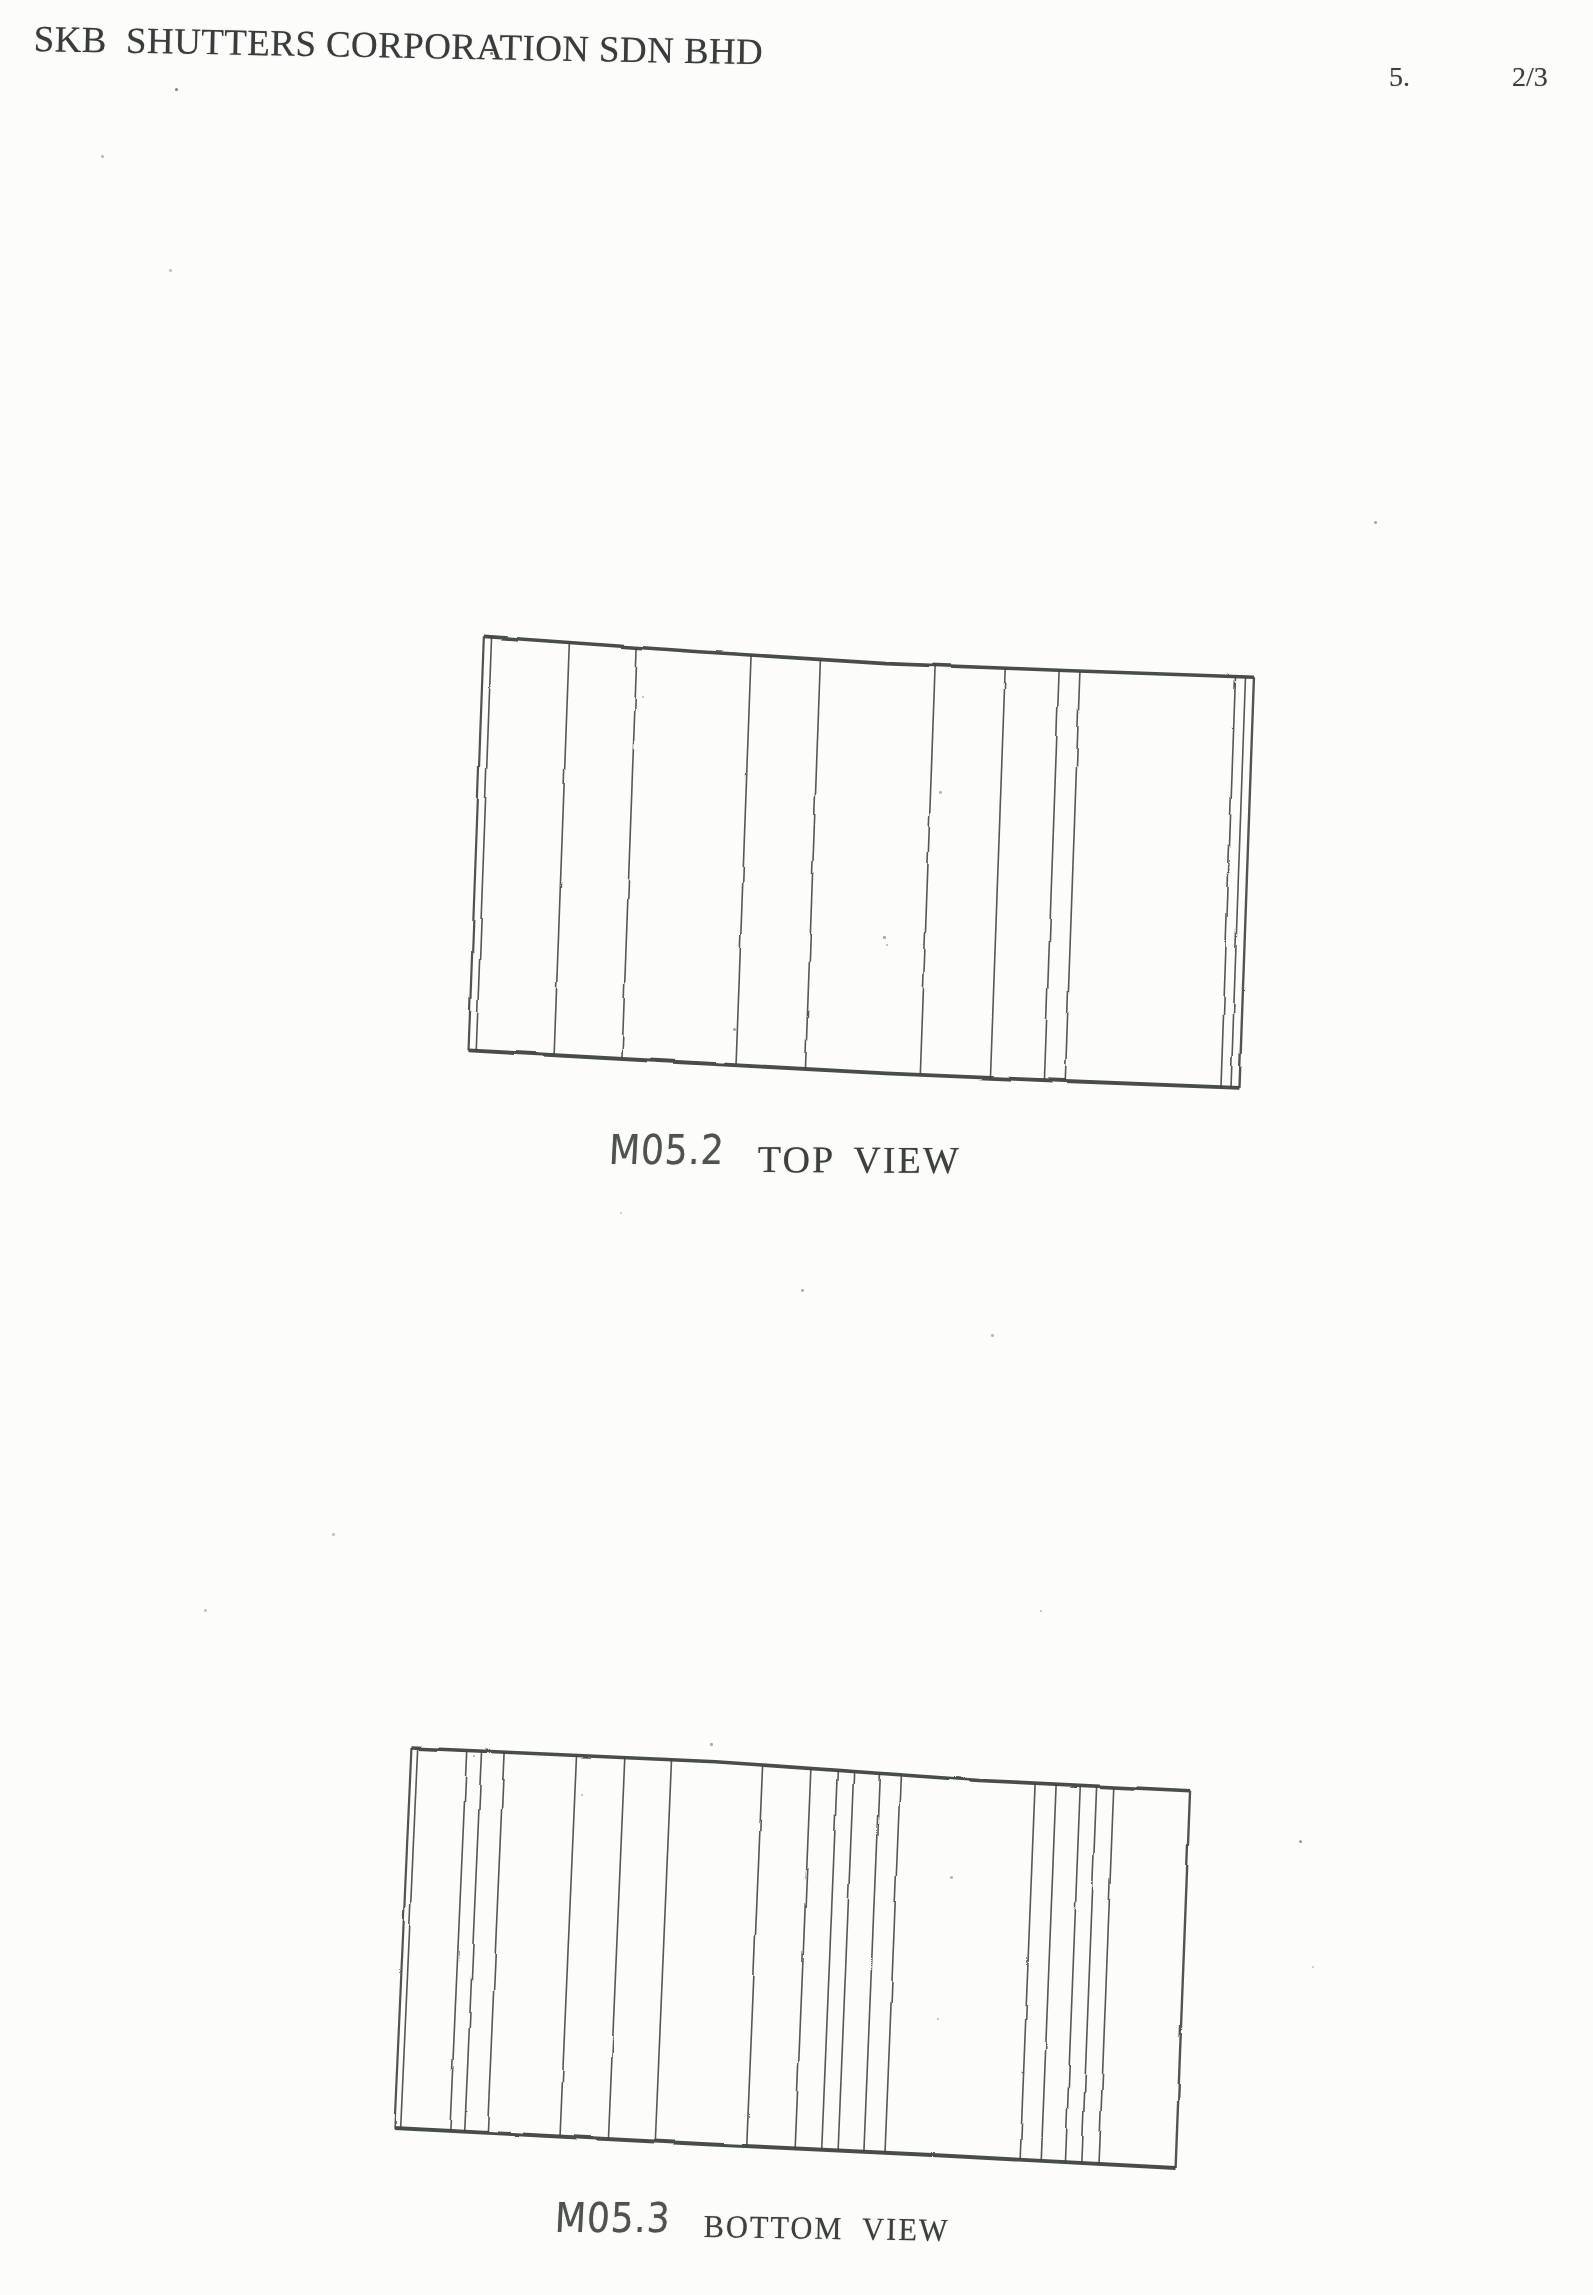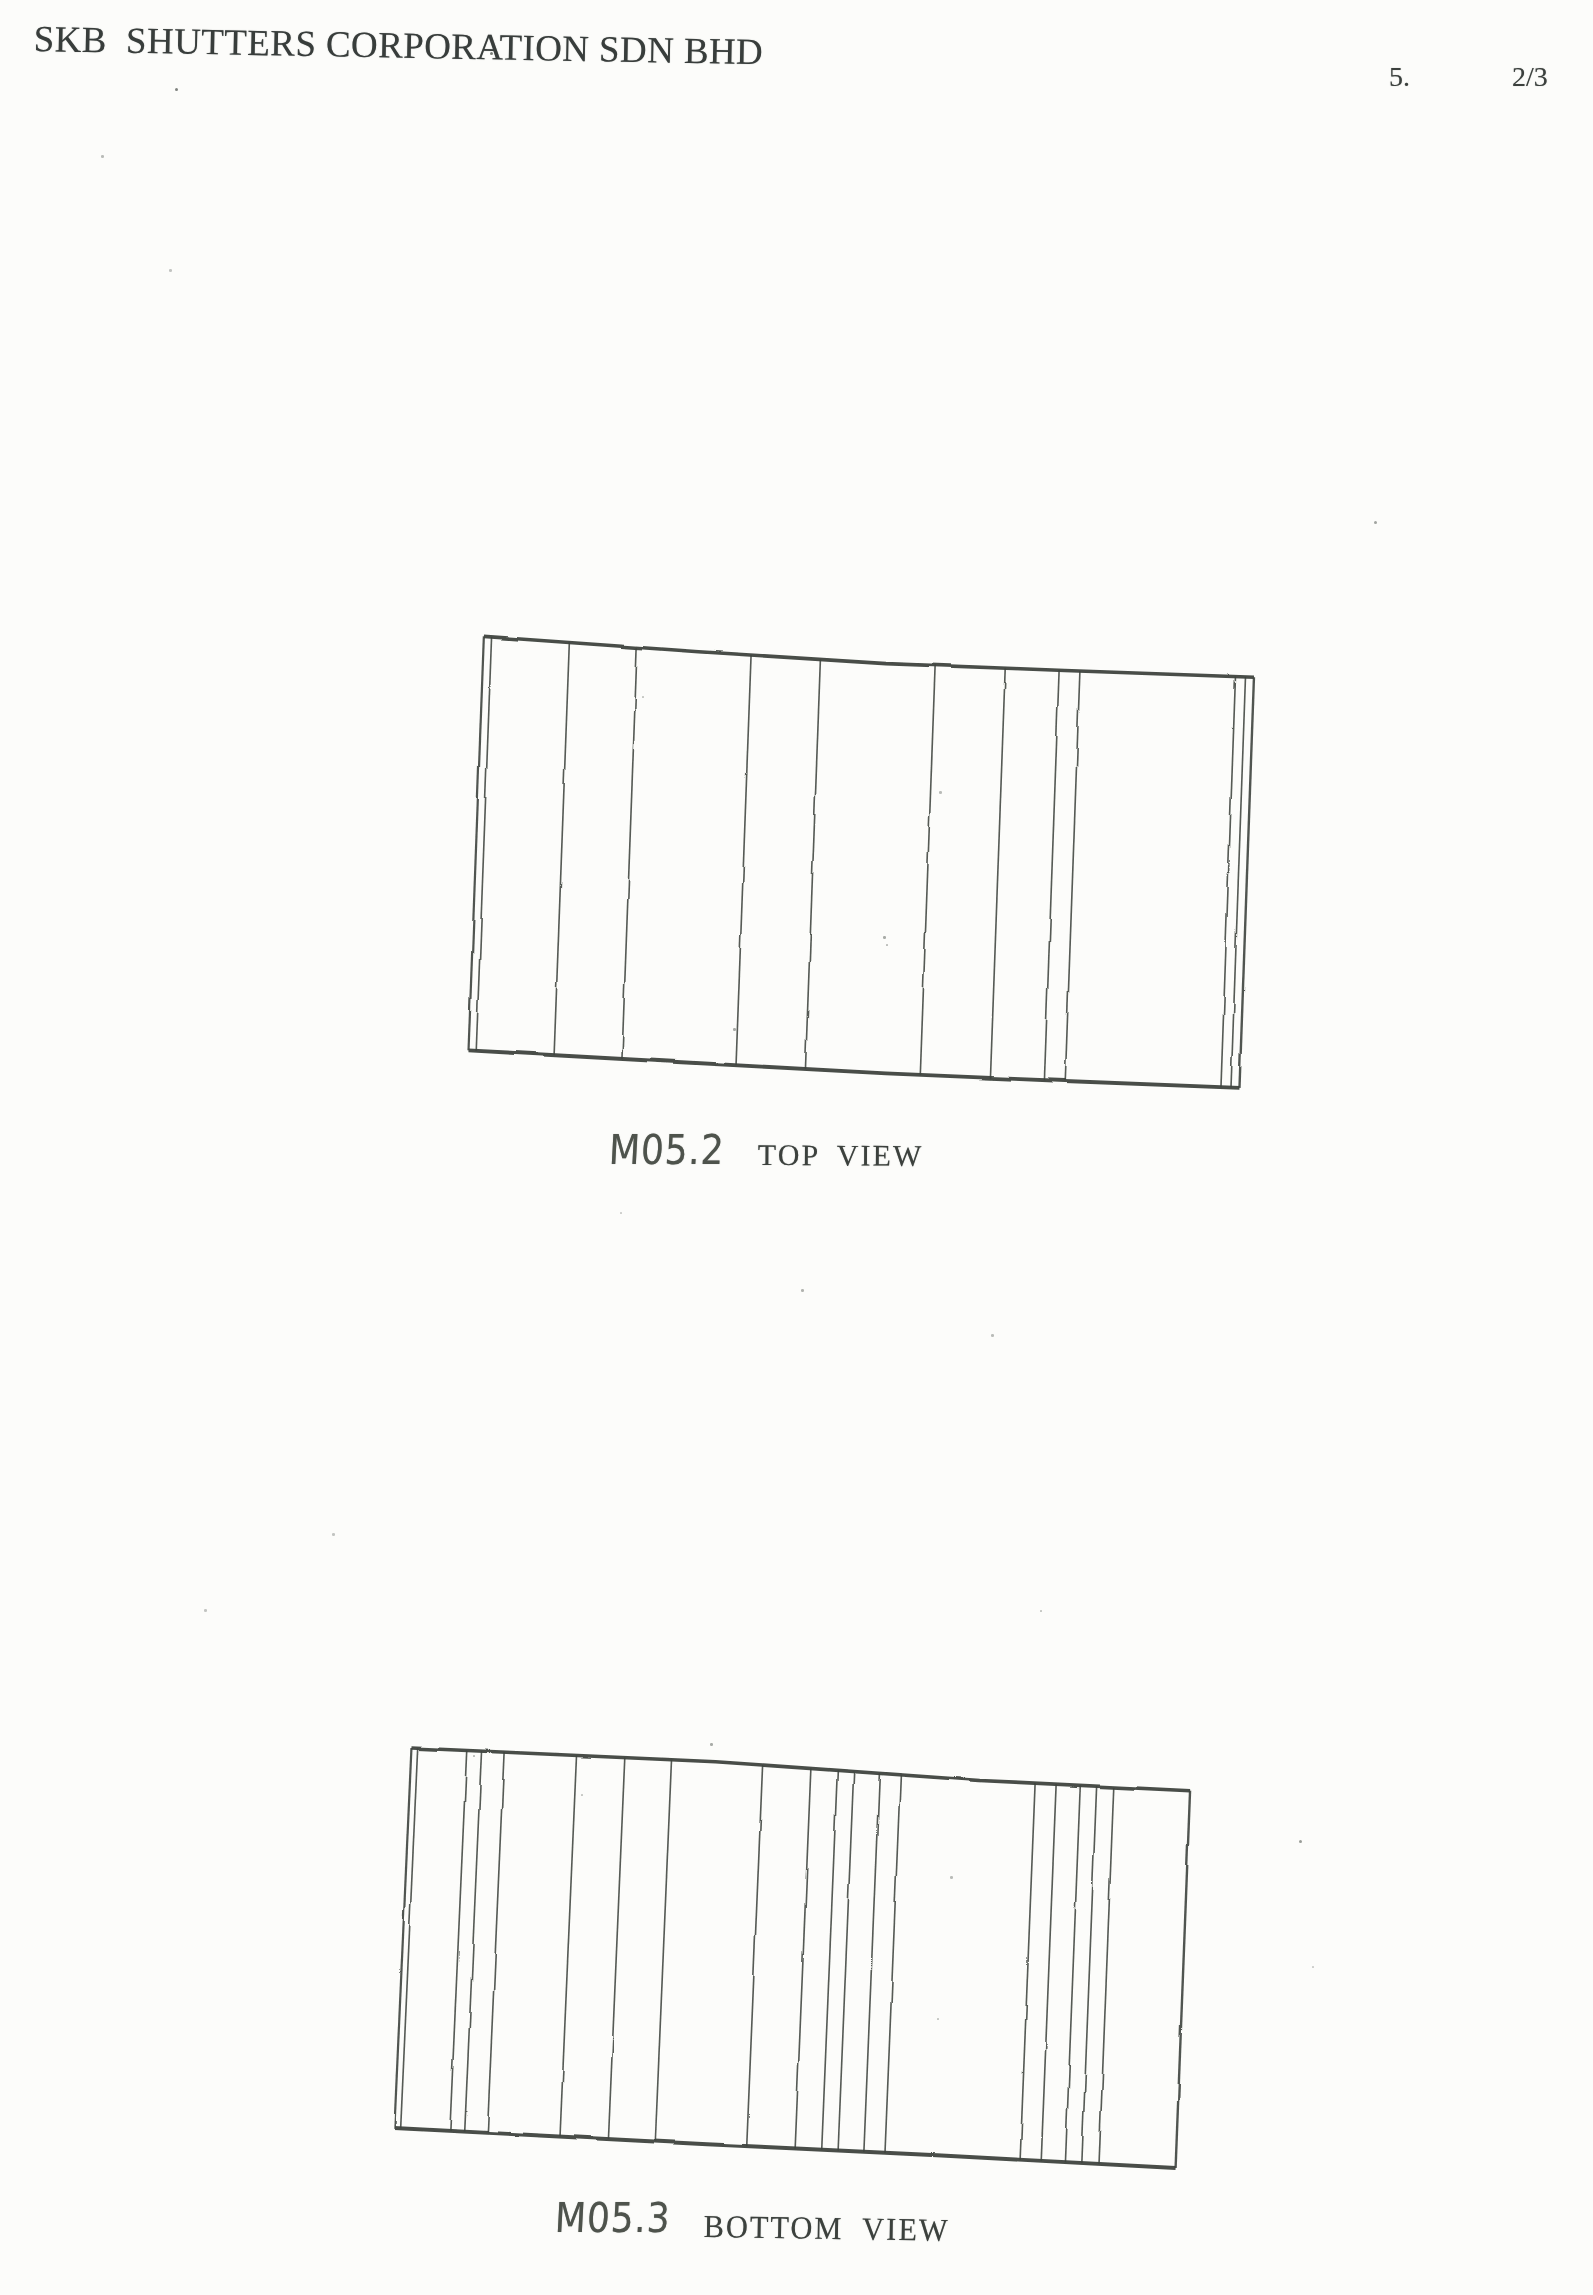--- a/index.html
+++ b/index.html
@@ -44,21 +44,21 @@
   }
   .cap-title{
     position:absolute;
     font-family:"Liberation Serif", serif;
     line-height:1;
     color:#3c413d;
     letter-spacing:2.1px;word-spacing:8.5px;
     transform-origin:left top;
     text-shadow:0 0 0.9px rgba(55,60,58,0.55);
   }
-  .cap-title.fig1{left:758px;top:1140px;font-size:30px;transform:rotate(0.3deg);}
+  .cap-title.fig1{left:758px;top:1140px;font-size:38px;transform:rotate(0.3deg);}
   .cap-title.fig2{left:704px;top:2210px;font-size:32px;transform:rotate(0.9deg) scaleX(0.95);word-spacing:10.2px;}
   .cap-label.fig1{left:610px;top:1130px;}
   .cap-label.fig2{left:556px;top:2198px;}
   .speck{
     position:absolute;border-radius:50%;
     background:#565b55;
   }
 </style>
 </head>
 <body>

